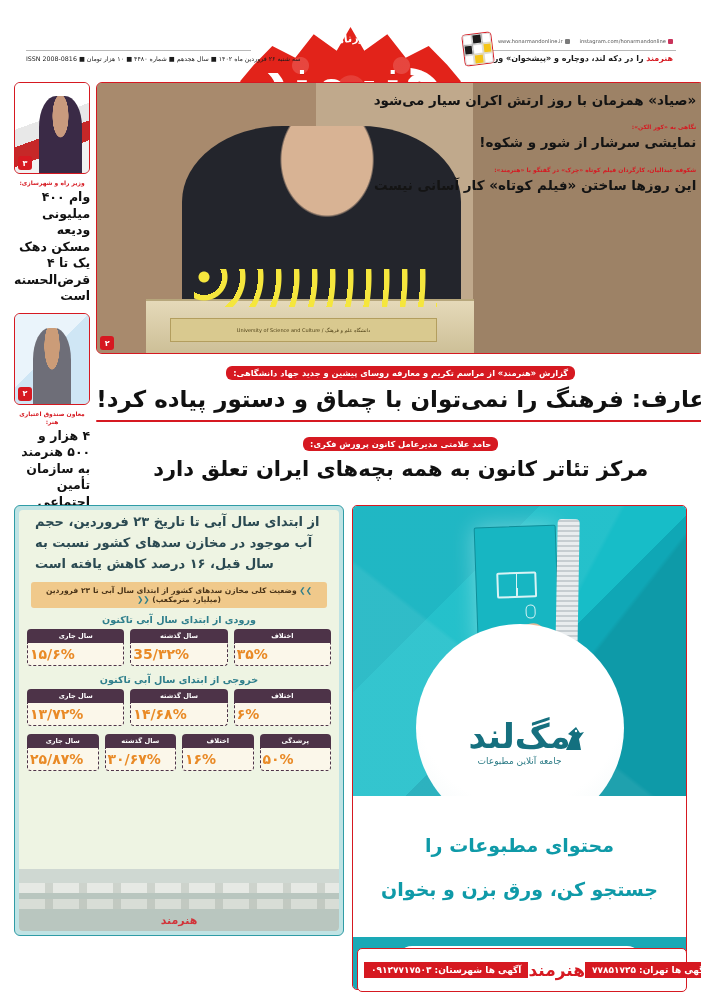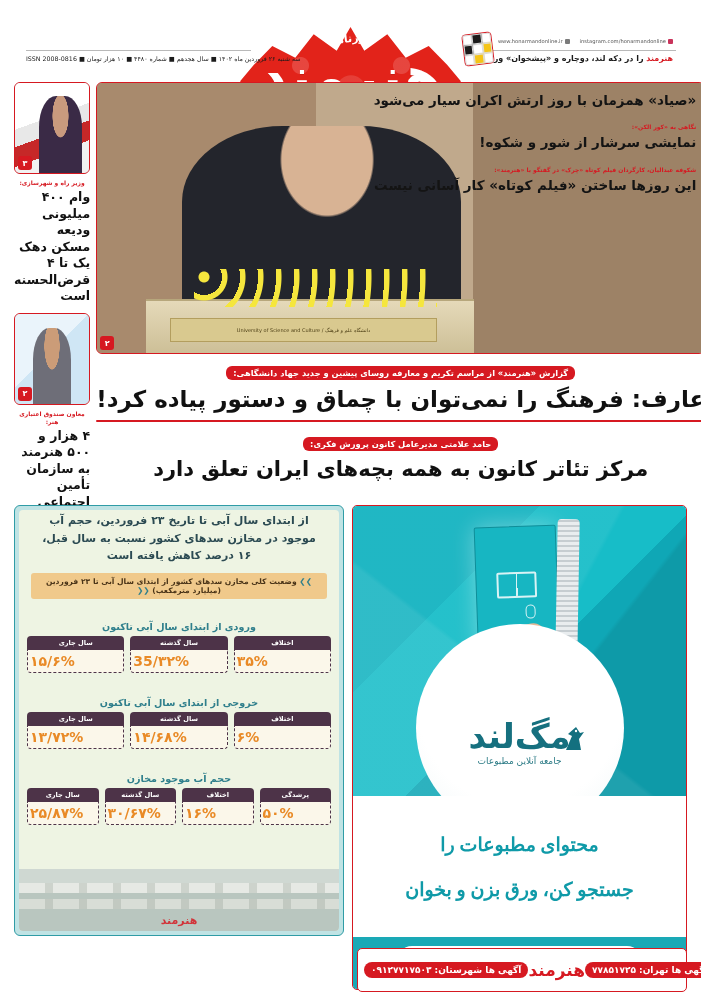--- a/index.html
+++ b/index.html
@@ -196,29 +196,29 @@
     width: 330px; border: 1.5px solid #2f9ca6; border-radius: 6px;
     background: #bfe3e4; padding: 4px; display: flex; flex-direction: column;
   }
   .info-inner { background: #eef4e3; border-radius: 4px; flex: 1; display: flex; flex-direction: column; overflow: hidden; }
   .info-title {
     text-align: center; direction: rtl; padding: 12px 8px 4px;
     font-size: 23px; font-weight: bold; color: #2f7f8c; line-height: 1.2;
   }
   .info-title .orange { color: #e98a26; }
   .info-sub {
-    direction: rtl; text-align: center; font-size: 11px; color: #2b4a52;
+    direction: rtl; text-align: left; font-size: 13px; color: #2b4a52;
     padding: 2px 16px 8px; line-height: 1.6; font-weight: bold;
   }
   .info-bar {
     background: #f0c98b; color: #4a3418; direction: rtl; text-align: center;
     font-size: 7.6px; font-weight: bold; padding: 4px 6px; margin: 0 12px; border-radius: 3px;
   }
   .info-bar .chev { color: #2f7f8c; }
-  .tbl-section { padding: 6px 8px 2px; margin-top: 16px; }
+  .tbl-section { padding: 6px 8px 2px; }
   .tbl-caption {
     text-align: center; direction: rtl; color: #2f7f8c;
     font-size: 9.6px; font-weight: bold; margin-bottom: 4px;
   }
   .tbl-row { display: flex; flex-direction: row-reverse; gap: 6px; justify-content: center; }
   .tbl-cell { flex: 1; max-width: 105px; }
   .tbl-hd {
     background: #4d3348; color: #fff; font-size: 6.6px; font-weight: bold;
     text-align: center; direction: rtl; padding: 3px 2px; border-radius: 4px 4px 0 0;
   }
@@ -301,21 +301,21 @@
     font-size: 34px; font-weight: bold; color: #16707f; direction: rtl; line-height: 1;
   }
   .ad-logo-sub {
     font-size: 9px; color: #2c7b86; direction: rtl; letter-spacing: 1.5px; margin-top: 3px;
   }
   .ad-bird {
     position: absolute; right: 22px; bottom: 12px; width: 26px; height: 30px;
   }
   .ad-msg {
     flex: 1; display: flex; flex-direction: column; align-items: center; justify-content: center;
-    gap: 22px; padding: 14px 8px; direction: rtl; font-family: Liberation Serif, serif;
+    gap: 22px; padding: 14px 8px; direction: rtl;
   }
   .ad-msg-line {
     font-size: 19px; font-weight: bold; color: #0f9aa8; text-align: center;
   }
   .ad-url-bar {
     background: #1aa9b6; padding: 9px 0; display: flex; align-items: center; justify-content: center;
   }
   .ad-url {
     background: #fff; border-radius: 16px; padding: 5px 32px;
     font-size: 20px; font-weight: bold; color: #1b7b86; direction: ltr;
@@ -324,21 +324,21 @@
 
   
   .footer {
     position: absolute; bottom: 8px; right: 14px; width: 330px;
     border: 1.4px solid #d61921; border-radius: 5px; height: 44px;
     display: flex; flex-direction: row-reverse; align-items: center; justify-content: space-between;
     padding: 0 6px; background: #fff;
   }
   .footer-chip {
     background: #d61921; color: #fff; font-size: 9px; font-weight: bold;
-    padding: 3px 7px; border-radius: 8px; direction: rtl; white-space: nowrap;
+    padding: 3px 7px; border-radius: 0; direction: rtl; white-space: nowrap;
   }
   .footer-logo { color: #d61921; font-size: 17px; font-weight: bold; direction: rtl; }
 
   .info-panel-wrap { display: flex; flex-direction: column; width: 330px; gap: 6px; }
 </style>
 </head>
 <body>
 
 <div class="page">
 
@@ -505,21 +505,20 @@
                 <div class="tbl-val">۱۴/۶۸%</div>
               </div>
               <div class="tbl-cell">
                 <div class="tbl-hd">اختلاف</div>
                 <div class="tbl-val">۶%</div>
               </div>
             </div>
           </div>
 
           <div class="tbl-section">
-            <div class="tbl-caption">حجم آب موجود مخازن</div>
             <div class="tbl-row">
               <div class="tbl-cell">
                 <div class="tbl-hd">سال جاری</div>
                 <div class="tbl-val">۲۵/۸۷%</div>
               </div>
               <div class="tbl-cell">
                 <div class="tbl-hd">سال گذشته</div>
                 <div class="tbl-val">۳۰/۶۷%</div>
               </div>
               <div class="tbl-cell">

